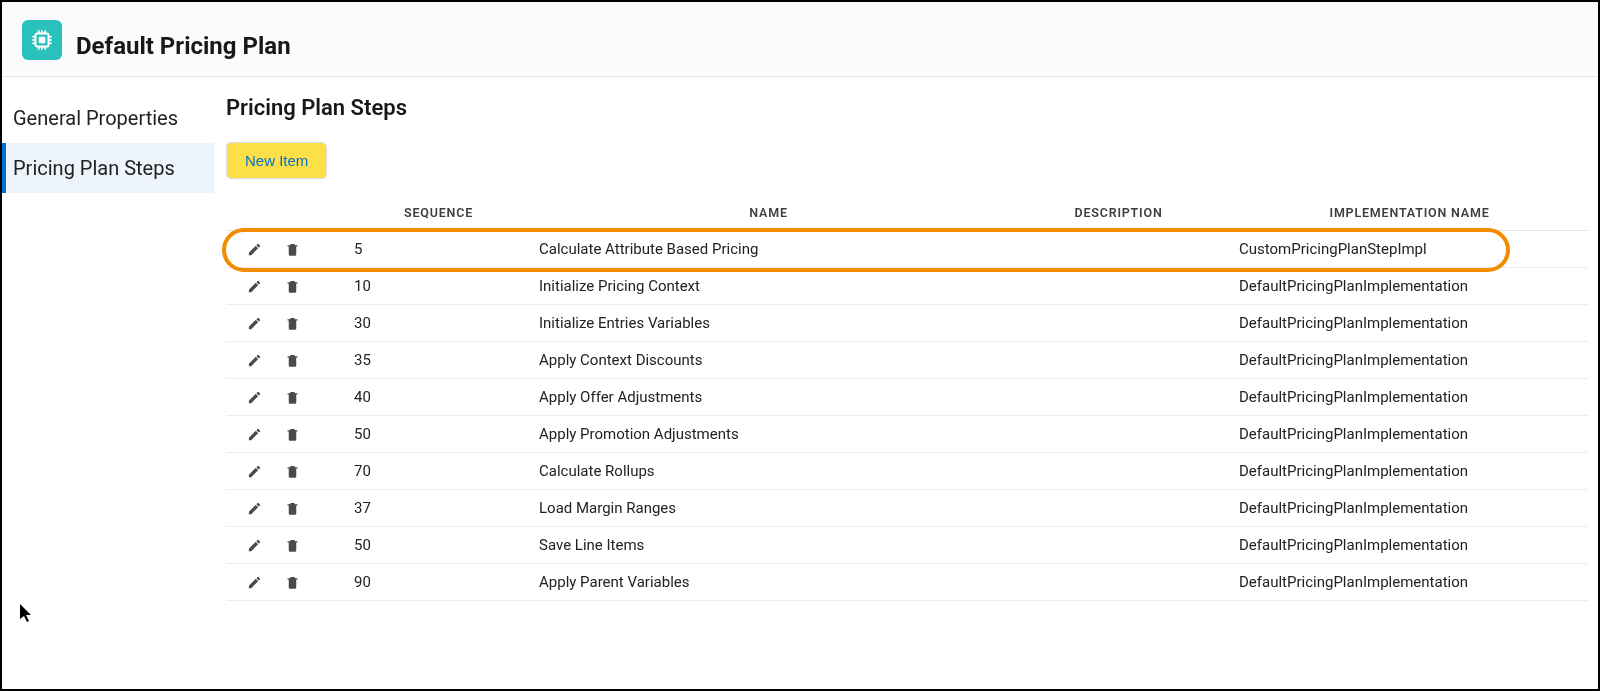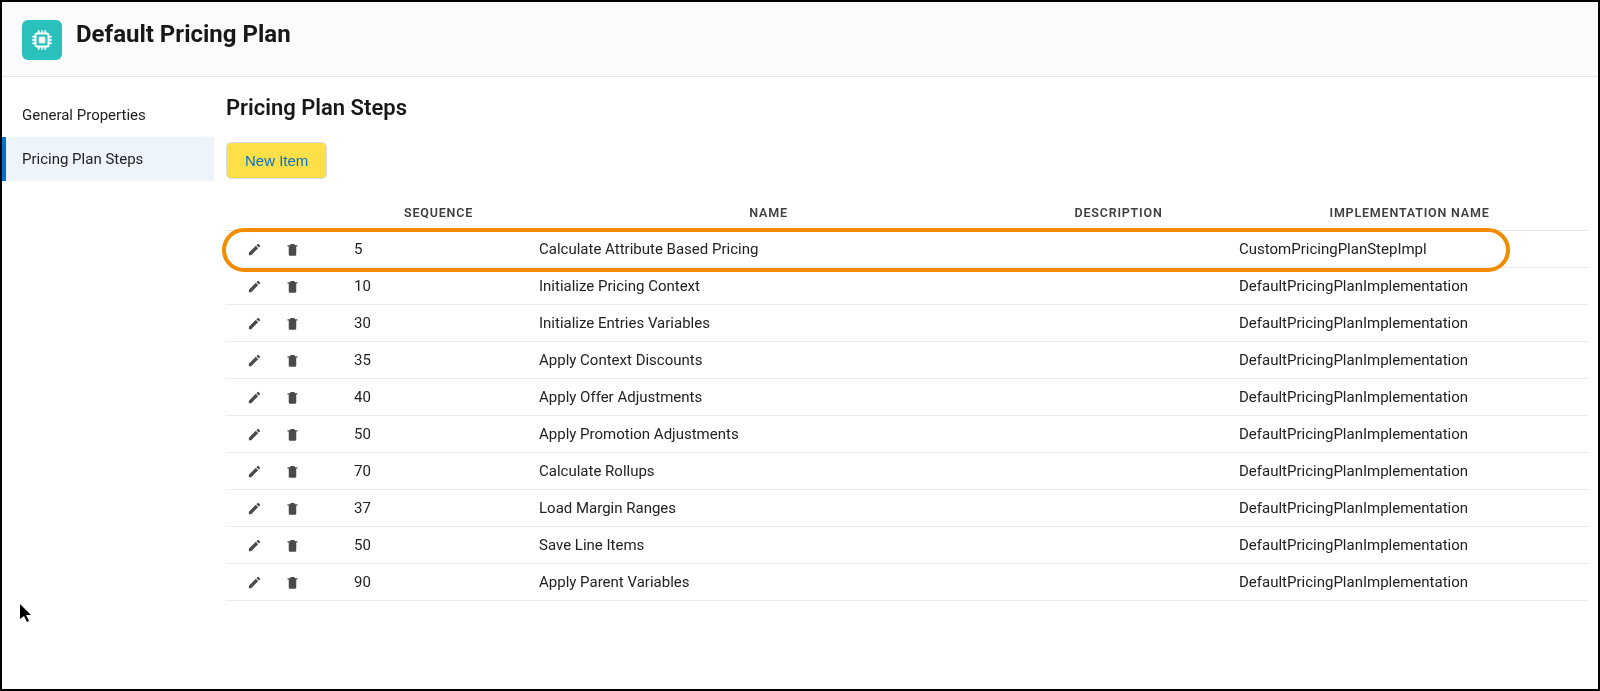--- a/index.html
+++ b/index.html
@@ -15,21 +15,21 @@
     }
     .page-wrapper {
       width: 1600px;
       height: 691px;
       border: 2px solid #000;
       overflow: hidden;
       position: relative;
     }
     .header {
       display: flex;
-      align-items: flex-start;
+      align-items: flex-end;
       padding: 18px 20px 16px 20px;
       background: #fafbfc;
       border-bottom: 1px solid #e5e5e5;
     }
     .header-icon {
       width: 40px;
       height: 40px;
       background: #2ac1bc;
       border-radius: 6px;
       display: flex;
@@ -51,22 +51,22 @@
     .body-layout {
       display: flex;
       height: calc(100% - 76px);
     }
     .sidebar {
       width: 212px;
       flex-shrink: 0;
       padding-top: 16px;
     }
     .sidebar-item {
-      padding: 13px 16px;
-      font-size: 15px;
+      padding: 13px 7px;
+      font-size: 20px;
       color: #222;
       cursor: pointer;
       border-left: 4px solid transparent;
     }
     .sidebar-item.active {
       background: #eef4fb;
       border-left-color: #0070d2;
     }
     .main {
       flex: 1;

